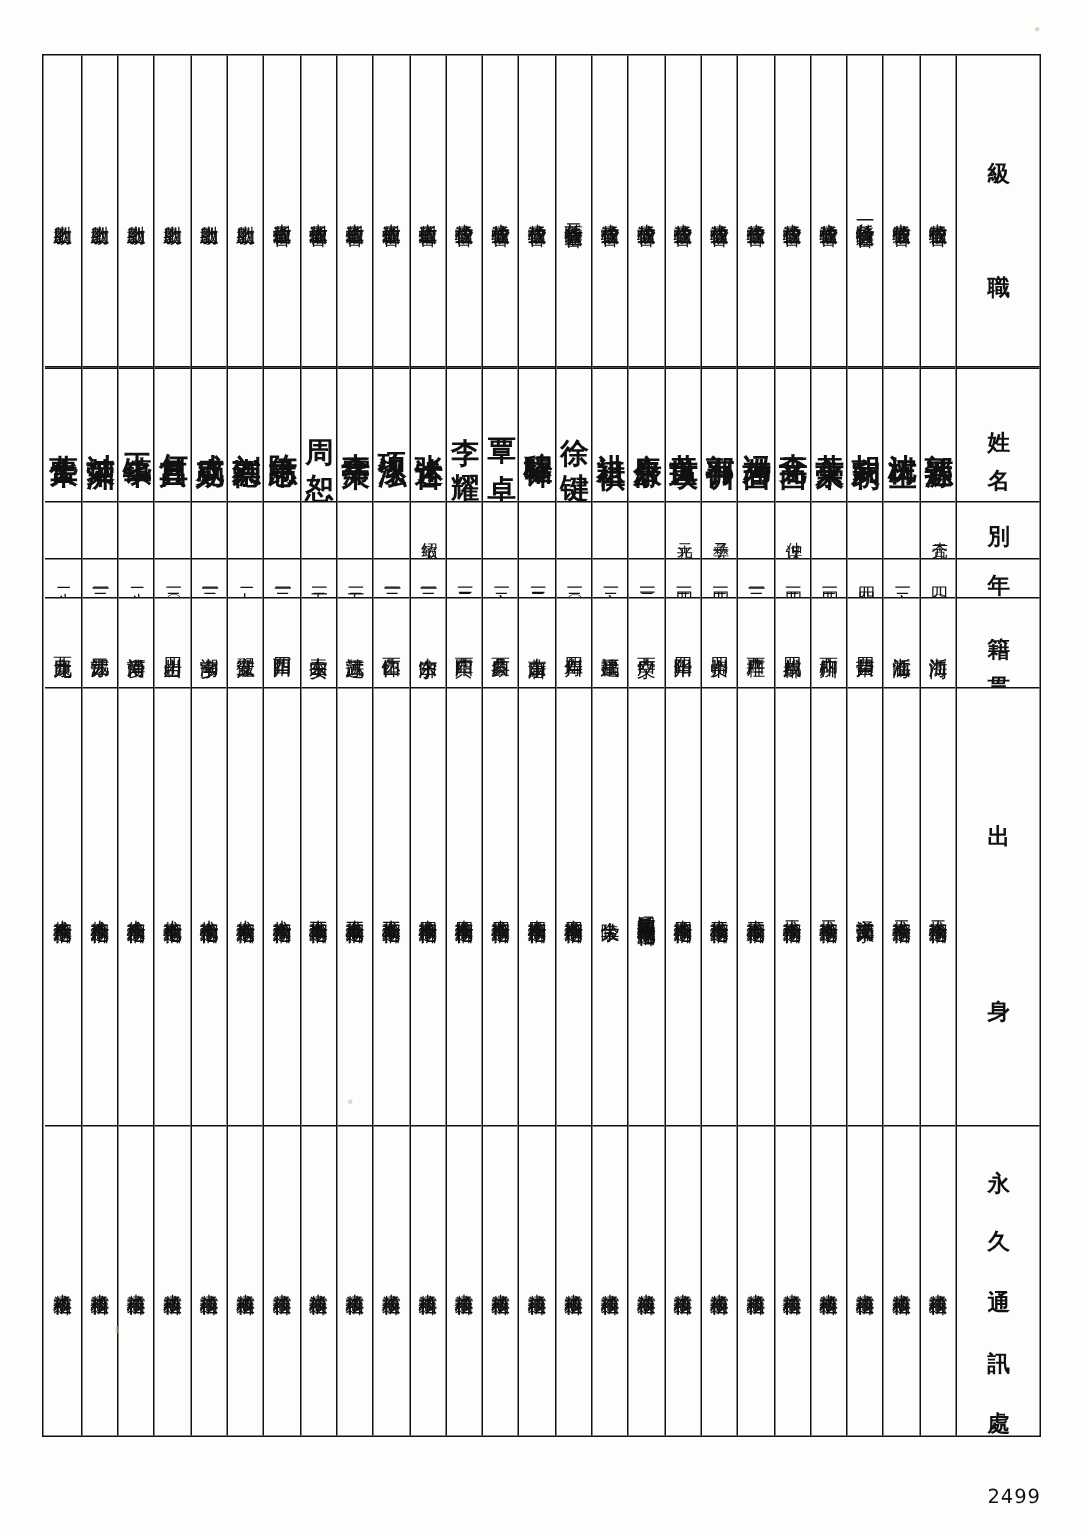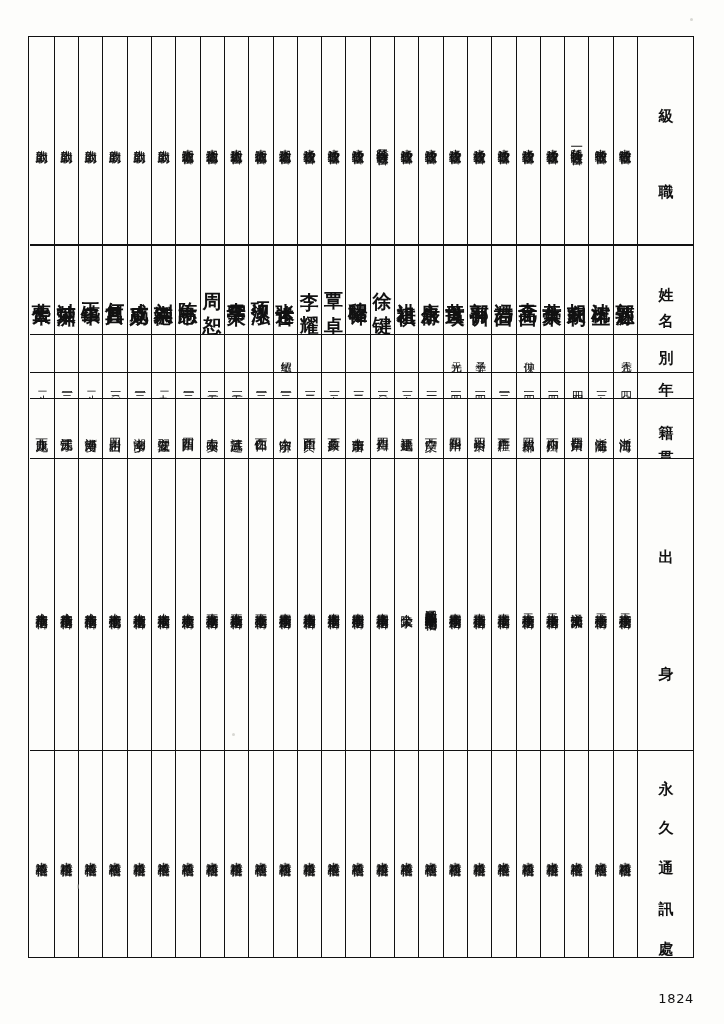--- a/index.html
+++ b/index.html
@@ -729,18 +729,18 @@
         </div>
         <div class="cell b-school">
           <div class="vtext wrap">本校十八期通信科</div>
         </div>
         <div class="cell b-addr last">
           <div class="vtext">本校通信科</div>
         </div>
       </div>
     </div>
 
-  <div id="page-number">1824</div>
+  <div id="page-number">2499</div>
 
   <div class="speck" style="left:690px; top:18px; width:3px; height:3px;"></div>
   <div class="speck" style="left:232px; top:733px; width:3px; height:3px;"></div>
   <div class="speck" style="left:77px; top:884px; width:2px; height:5px;"></div>
 </div>
 
 </body></html>

